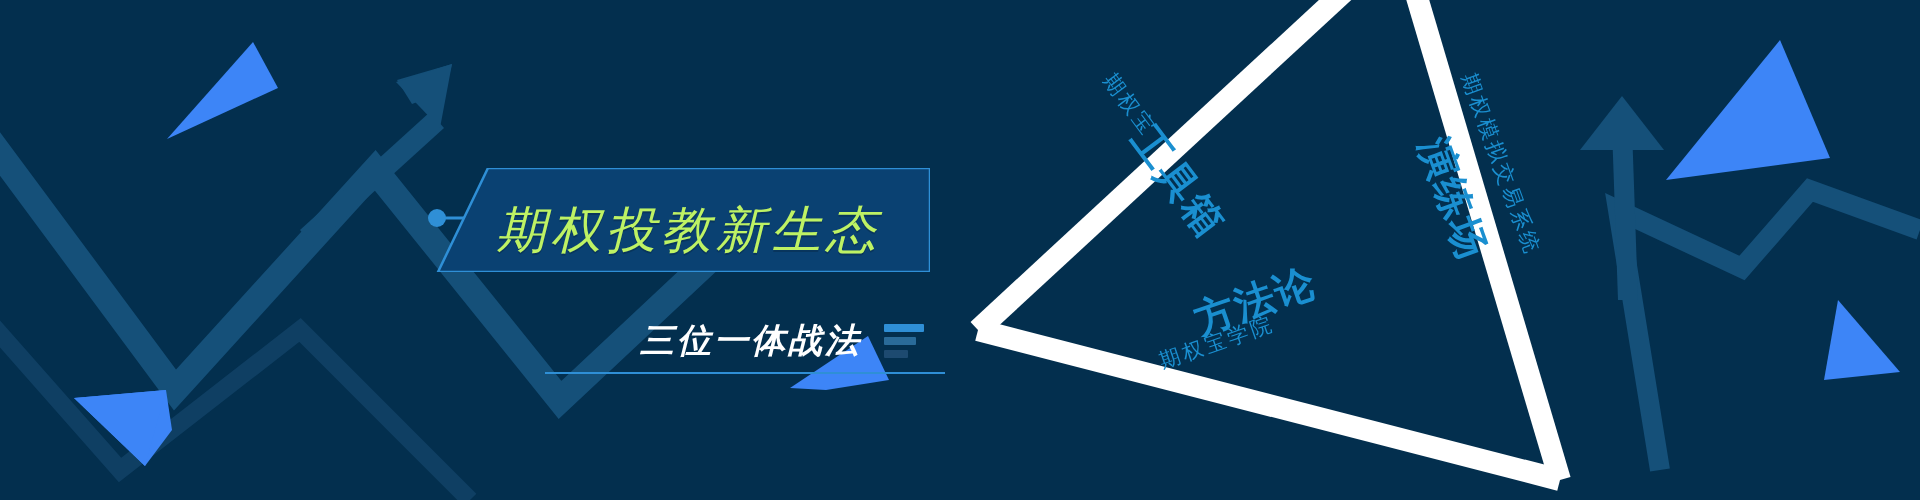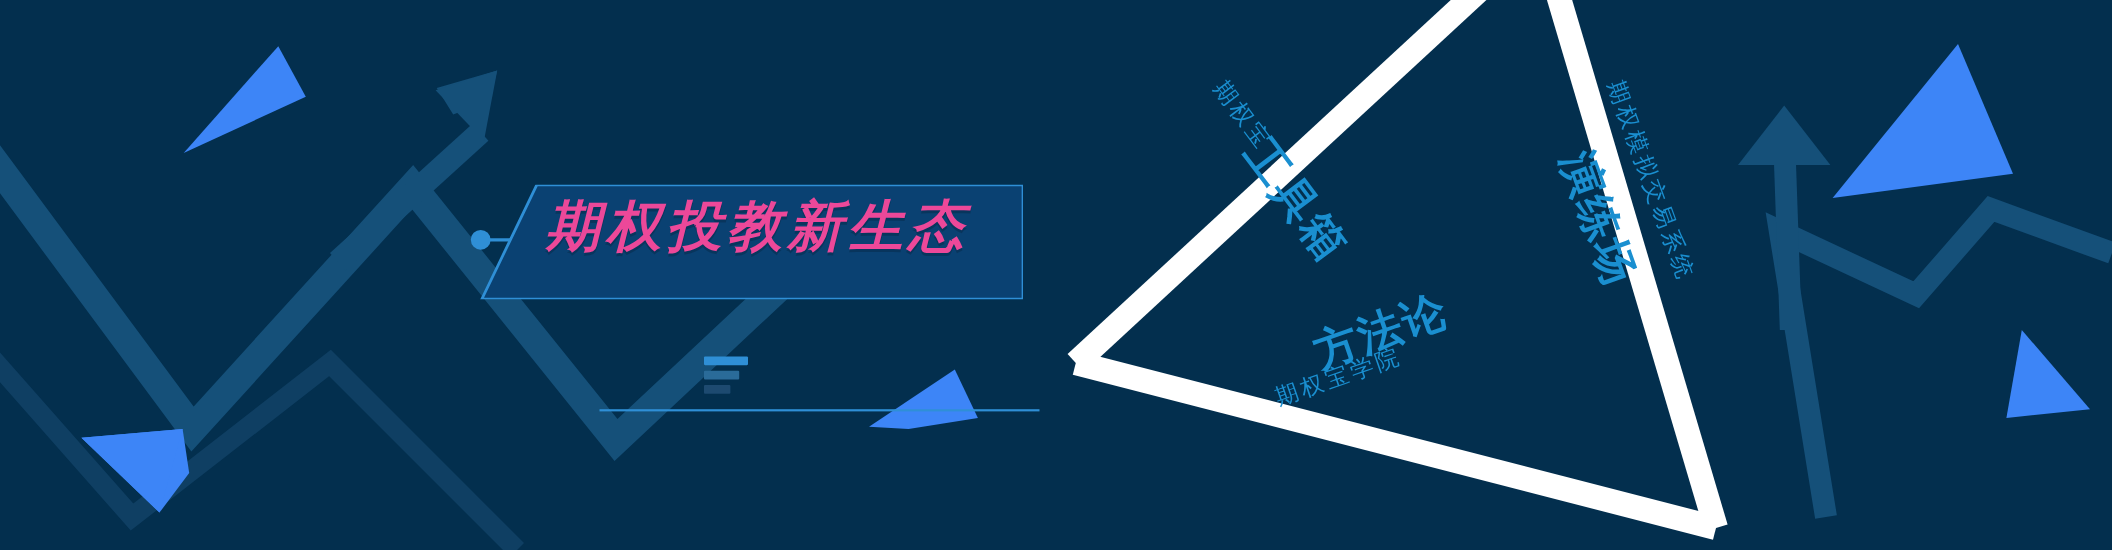--- a/index.html
+++ b/index.html
@@ -11,25 +11,25 @@
   .bgsvg{position:absolute;left:0;top:0;width:1920px;height:500px;}
 
   
   #title-banner{
     position:absolute; left:430px; top:168px; width:500px; height:104px;
   }
   #title-banner .plate{
     position:absolute; left:0; top:0; width:500px; height:104px;
   }
   #title-text{
-    position:absolute; left:66px; top:0; width:420px; height:76px;
+    position:absolute; left:66px; top:24px; width:420px; height:76px;
     display:flex; align-items:center;
-    color:#ec4899;
+    color:#bef264;
     font-size:50px;
-    font-weight:bold;
+    font-weight:normal;
     font-style:italic;
     letter-spacing:5px;
     white-space:nowrap;
     text-shadow:0 2px 0 rgba(0,0,0,.18);
   }
 
   
   #subtitle-row{
     position:absolute; left:640px; top:318px; height:46px;
     display:flex; align-items:center; gap:22px;
@@ -112,20 +112,21 @@
   </svg>
 
   <div id="title-banner">
     <svg class="plate" viewBox="0 0 500 104" preserveAspectRatio="none">
       <polygon points="58,0 500,0 500,104 8,104 58,0" fill="#0a4172" stroke="#2f8fd6" stroke-width="2.5"></polygon>
     </svg>
     <div id="title-text">期权投教新生态</div>
   </div>
 
   <div id="subtitle-row">
+    <span id="subtitle-text">三位一体战法</span>
     <span id="stack-icon">
       <i class="b1"></i>
         <i class="b2"></i>
         <i class="b3"></i>
     </span>
   </div>
   <div id="subtitle-rule"></div>
 
   <div class="tri-label tri-small" id="lbl-toolbox-small">期权宝</div>
   <div class="tri-label tri-big" id="lbl-toolbox-big">工具箱</div>

